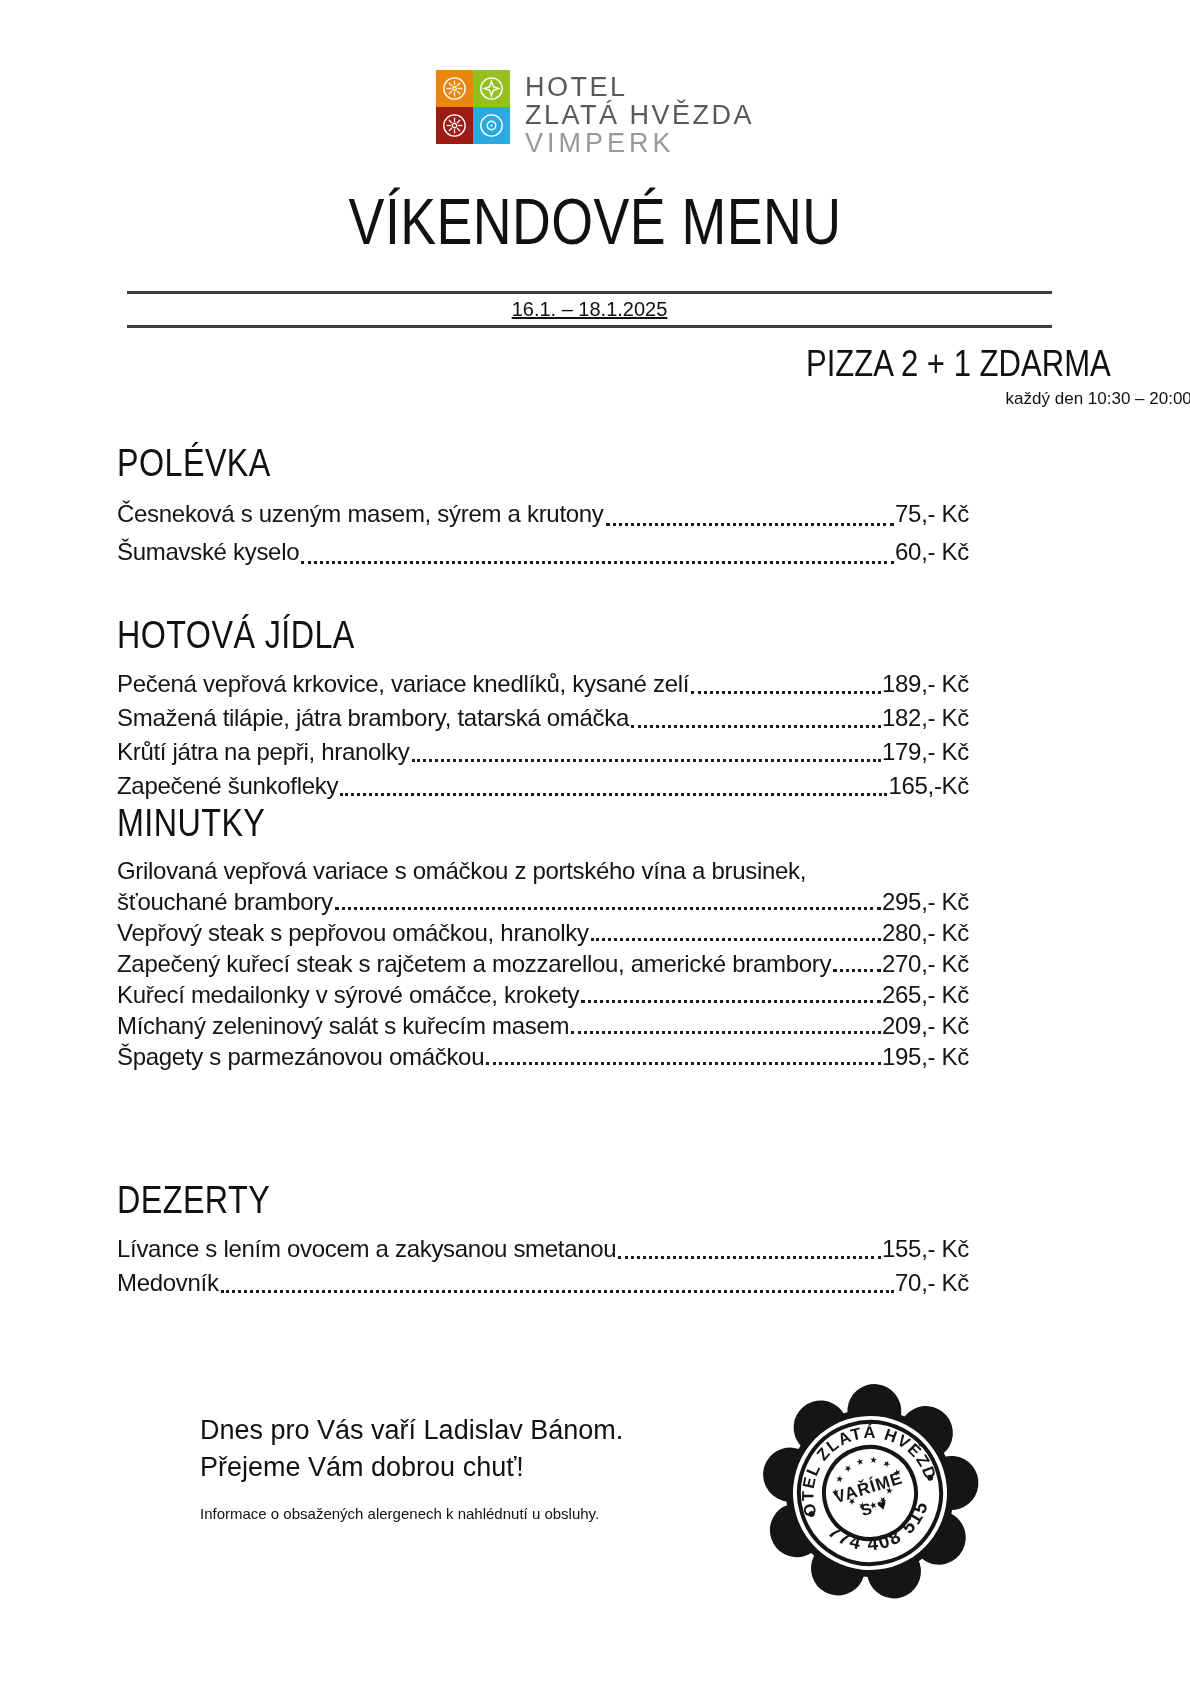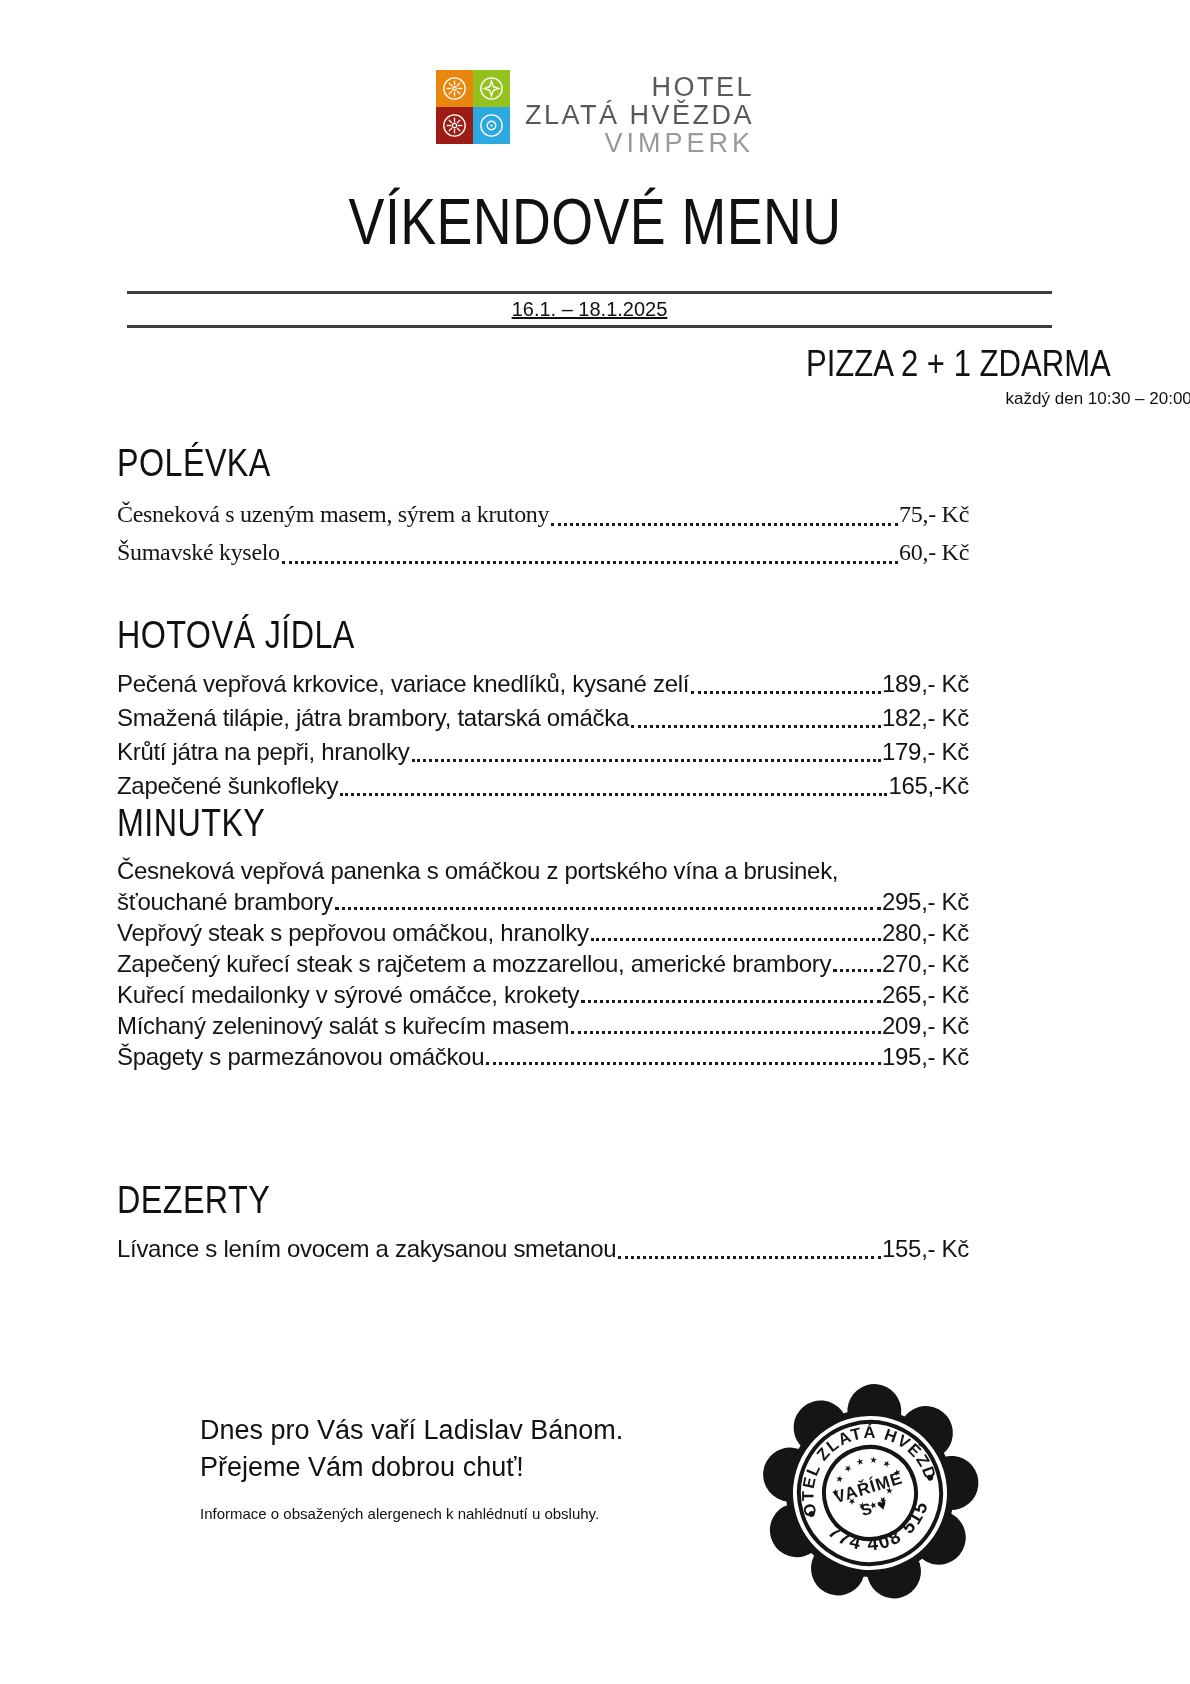--- a/index.html
+++ b/index.html
@@ -7,21 +7,21 @@
     position:relative;width:1190px;height:1684px;margin:0 auto;background:#ffffff;
     font-family:"Liberation Sans",sans-serif;color:#1a1a1a;overflow:hidden;
   }
 
   
   .logo{position:absolute;top:70px;left:0;width:100%;display:flex;justify-content:center;align-items:flex-start;gap:15px;}
   .logo-grid{display:grid;grid-template-columns:37px 37px;grid-template-rows:37px 37px;}
   .logo-sq{display:flex;align-items:center;justify-content:center;}
   .logo-sq svg{display:block;}
   .logo-text{display:flex;flex-direction:column;justify-content:flex-start;padding-top:3px;}
-  .logo-line{font-size:27px;line-height:28px;letter-spacing:2.5px;color:#58595b;font-weight:400;text-align:right;}
+  .logo-line{font-size:27px;line-height:28px;letter-spacing:2.5px;color:#58595b;font-weight:400;}
   .logo-line.city{color:#97999c;letter-spacing:4px;}
 
   
   .main-title{
     position:absolute;top:186px;left:0;width:100%;margin:0;text-align:center;
     font-size:64px;line-height:72px;font-weight:400;color:#111;
     transform:scaleX(0.84);transform-origin:50% 50%;letter-spacing:0.5px;
   }
 
   
@@ -35,21 +35,21 @@
   .promo-sub{font-size:17px;line-height:20px;color:#111;margin-top:3px;}
 
   
   .menu{position:absolute;top:443px;left:117px;width:852px;}
   .menu-section{margin:0;}
   .section-heading{
     margin:0 0 12px 0;font-size:38px;line-height:40px;font-weight:400;color:#111;
     transform:scaleX(0.85);transform-origin:left center;letter-spacing:0.5px;
   }
   .menu-row{display:flex;align-items:flex-end;font-size:24px;letter-spacing:-0.3px;color:#141414;}
-  .sec-0 .menu-row{line-height:38px;font-family:Liberation Serif, serif;}
+  .sec-0 .menu-row{line-height:38px;}
   .sec-1 .menu-row{line-height:34px;}
   .sec-2 .menu-row{line-height:31px;}
   .sec-3 .menu-row{line-height:34px;}
   .sec-1{margin-top:44px;}
   .sec-2{}
   .sec-3{margin-top:108px;}
   .menu-item-name{white-space:nowrap;}
   .menu-item-price{white-space:nowrap;}
   .dot-leader{flex:1 1 10px;min-width:8px;border-bottom:3px dotted #1c1c1c;margin:0 1px 7px 2px;align-self:flex-end;}
 
@@ -178,21 +178,21 @@
         </div>
         <div class="menu-row">
           <span class="menu-item-name">Zapečené šunkofleky</span>
           <span class="dot-leader"></span>
           <span class="menu-item-price">165,-Kč</span>
         </div>
       </section>
       <section class="menu-section sec-2">
         <h2 class="section-heading">MINUTKY</h2>
         <div class="menu-row">
-          <span class="menu-item-name">Česneková vepřová panenka s omáčkou z portského vína a brusinek,</span>
+          <span class="menu-item-name">Grilovaná vepřová variace s omáčkou z portského vína a brusinek,</span>
         </div>
         <div class="menu-row">
           <span class="menu-item-name">šťouchané brambory</span>
           <span class="dot-leader"></span>
           <span class="menu-item-price">295,- Kč</span>
         </div>
         <div class="menu-row">
           <span class="menu-item-name">Vepřový steak s pepřovou omáčkou, hranolky</span>
           <span class="dot-leader"></span>
           <span class="menu-item-price">280,- Kč</span>
@@ -217,20 +217,25 @@
           <span class="dot-leader"></span>
           <span class="menu-item-price">195,- Kč</span>
         </div>
       </section>
       <section class="menu-section sec-3">
         <h2 class="section-heading">DEZERTY</h2>
         <div class="menu-row">
           <span class="menu-item-name">Lívance s lením ovocem a zakysanou smetanou</span>
           <span class="dot-leader"></span>
           <span class="menu-item-price">155,- Kč</span>
+        </div>
+        <div class="menu-row">
+          <span class="menu-item-name">Medovník</span>
+          <span class="dot-leader"></span>
+          <span class="menu-item-price">70,- Kč</span>
         </div>
       </section>
     </div>
 
   <div class="chef-note">
     <div>Dnes pro Vás vaří Ladislav Bánom.</div>
     <div>Přejeme Vám dobrou chuť!</div>
   </div>
   <div class="allergen-note">Informace o obsažených alergenech k nahlédnutí u obsluhy.</div>
 

